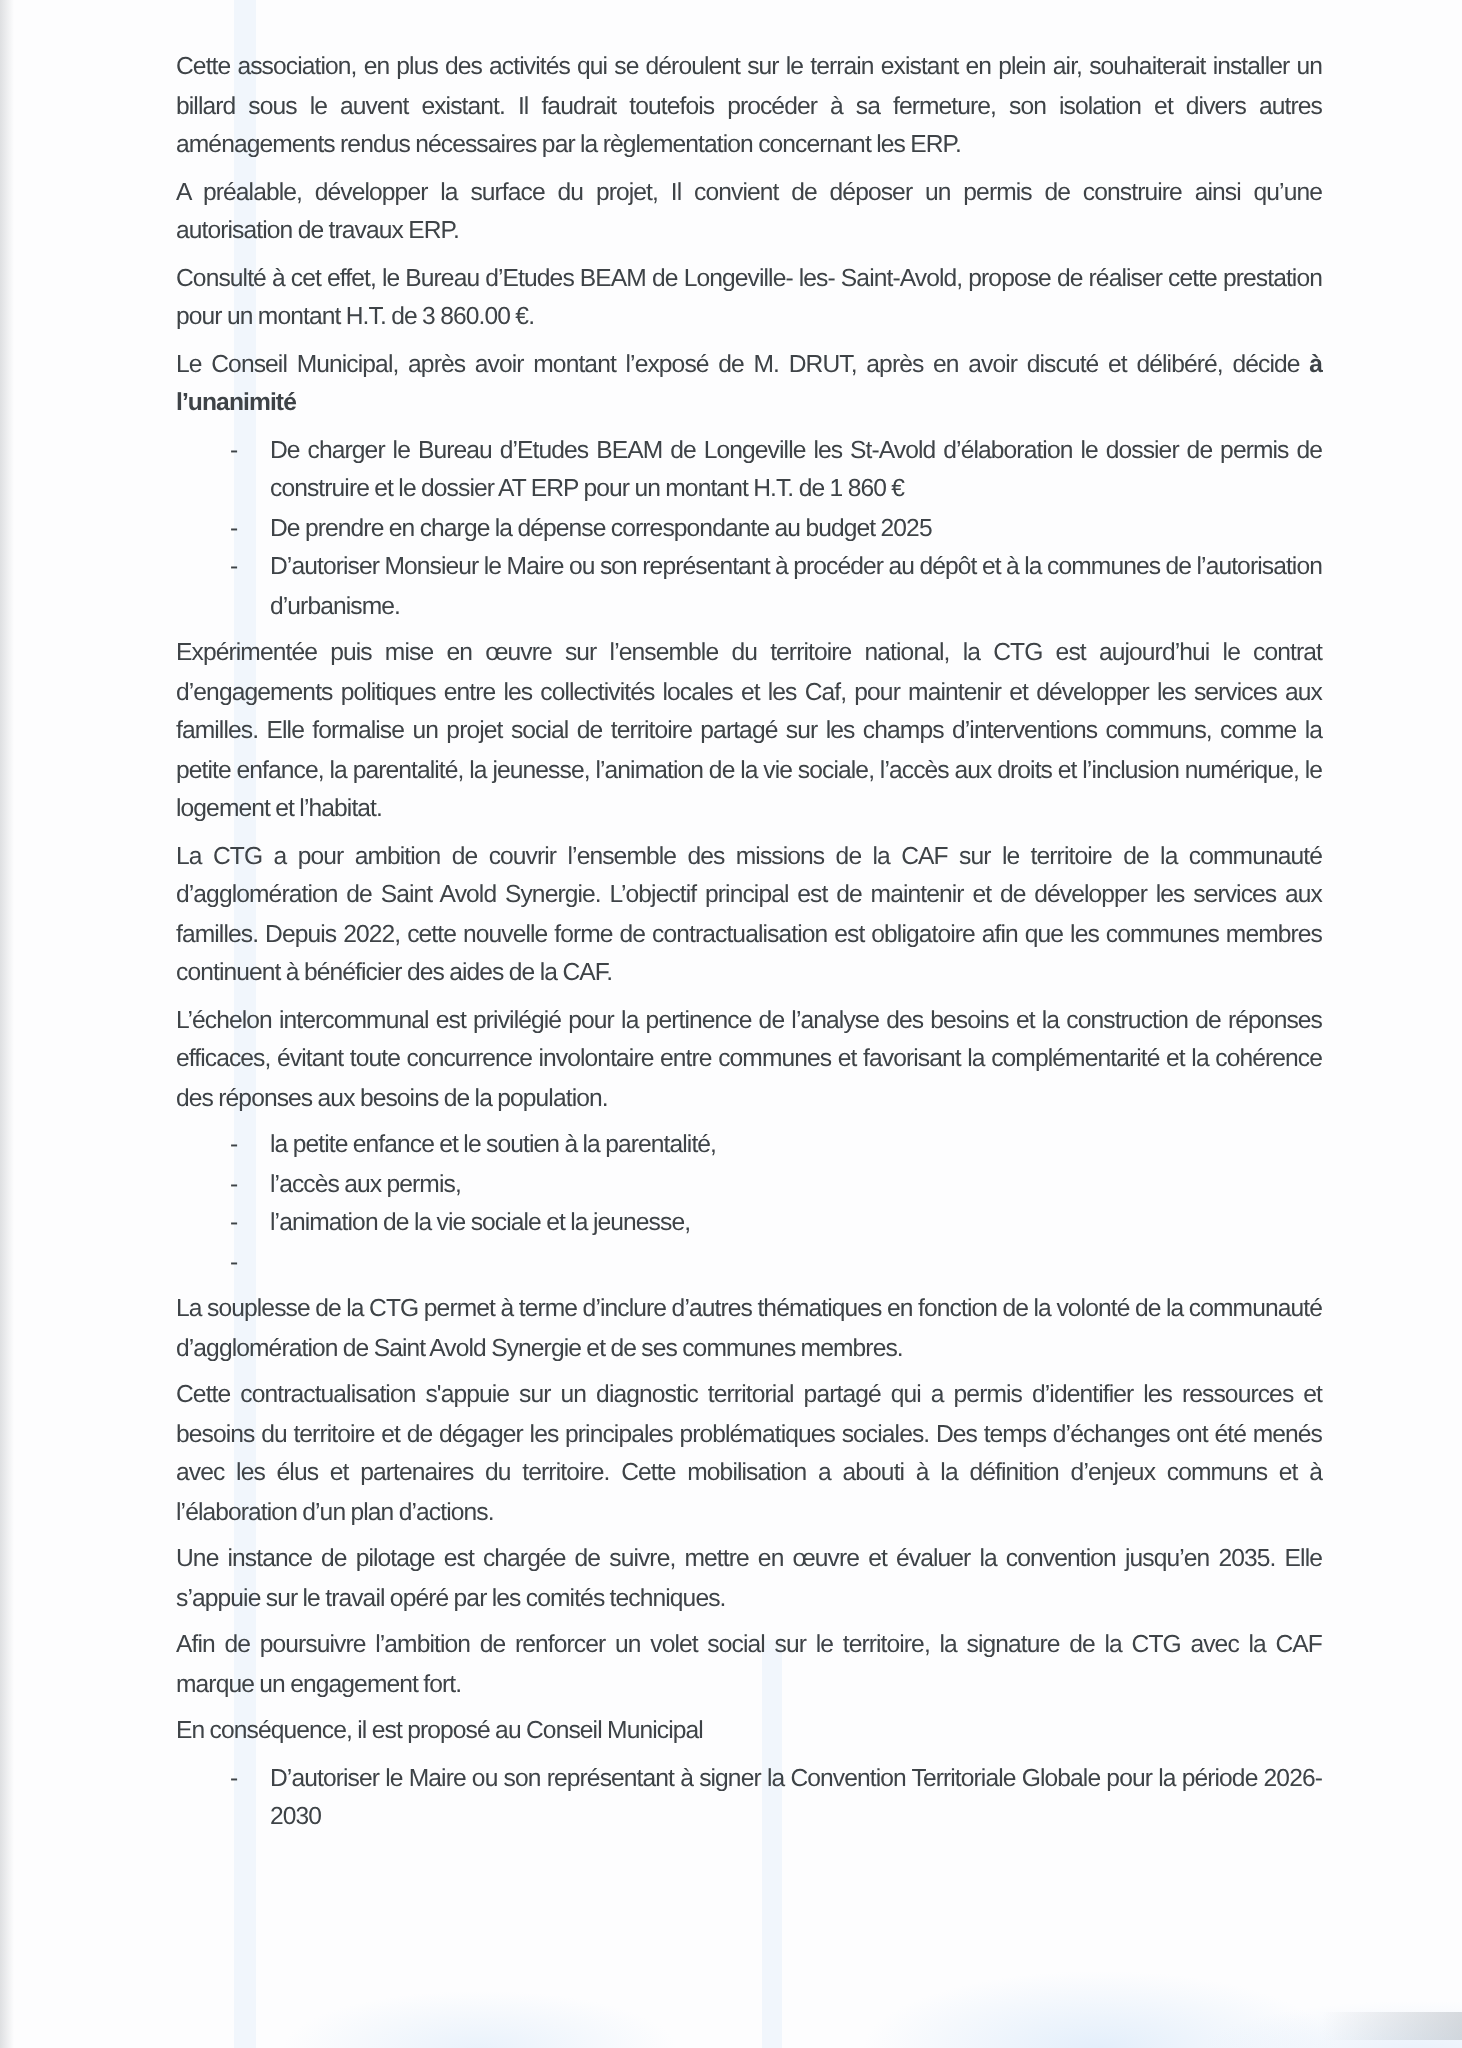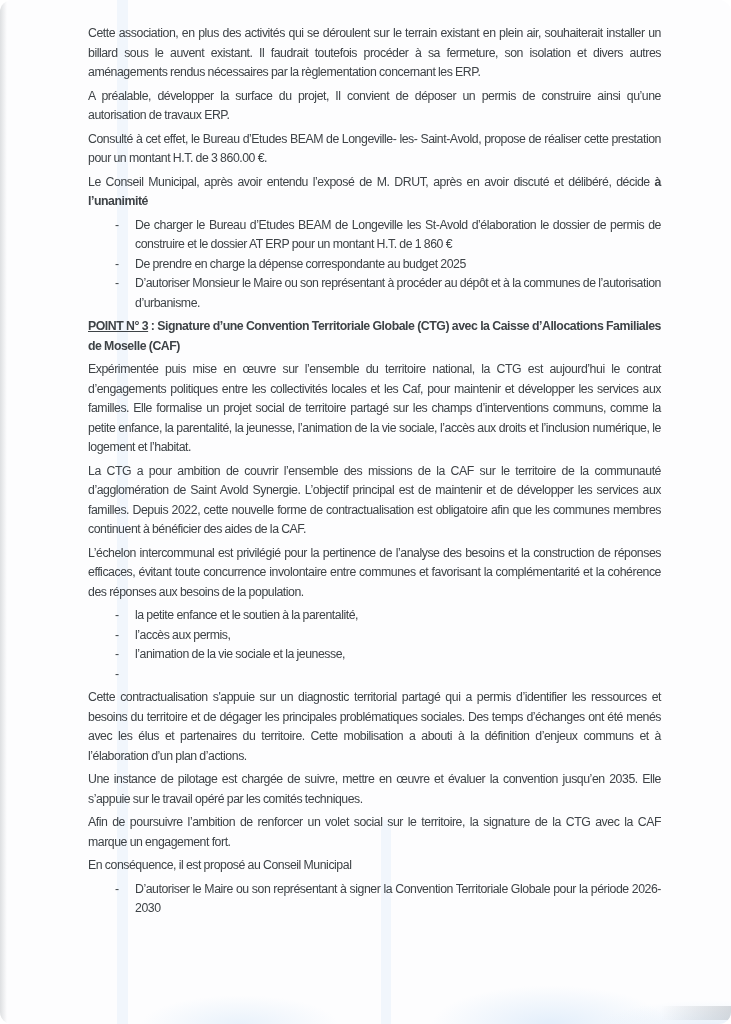--- a/index.html
+++ b/index.html
@@ -3,21 +3,20 @@
 <meta charset="utf-8">
 <style>
   html,body { margin:0; padding:0; background:#ffffff; }
   .page {
     position:relative;
     width:731px; height:1024px;
     background:#fdfdfe;
     overflow:hidden;
     font-family:"Liberation Sans", sans-serif;
     color:#3e4347;
-    border-radius:12px;
   }
   
   .edge-left {
     position:absolute; left:0; top:0; width:7px; height:100%;
     background:linear-gradient(to right, rgba(150,155,160,0.30), rgba(255,255,255,0));
   }
   .streak-a {
     position:absolute; left:117px; top:0; width:11px; height:100%;
     background:rgba(195,220,245,0.20);
   }
@@ -81,38 +80,37 @@
   <div class="corner-smudge"></div>
 
   <div class="content">
 
     <p>Cette association, en plus des activités qui se déroulent sur le terrain existant en plein air, souhaiterait installer un billard sous le auvent existant. Il faudrait toutefois procéder à sa fermeture, son isolation et divers autres aménagements rendus nécessaires par la règlementation concernant les ERP.</p>
 
     <p>A préalable, développer la surface du projet, Il convient de déposer un permis de construire ainsi qu’une autorisation de travaux ERP.</p>
 
     <p>Consulté à cet effet, le Bureau d’Etudes BEAM de Longeville- les- Saint-Avold, propose de réaliser cette prestation pour un montant H.T. de 3 860.00 €.</p>
 
-    <p><span>Le Conseil Municipal, après avoir entendu l’exposé de M. DRUT, après en avoir discuté et délibéré, décide </span><span class="bold">à l’unanimité</span></p>
+    <p><span>Le Conseil Municipal, après avoir montant l’exposé de M. DRUT, après en avoir discuté et délibéré, décide </span><span class="bold">à l’unanimité</span></p>
 
     <div class="list">
       <div class="li">
         <span class="dash">-</span>
         <span class="li-text">De charger le Bureau d’Etudes BEAM de Longeville les St-Avold d’élaboration le dossier de permis de construire et le dossier AT ERP pour un montant H.T. de 1 860 €</span>
       </div>
       <div class="li">
         <span class="dash">-</span>
         <span class="li-text">De prendre en charge la dépense correspondante au budget 2025</span>
       </div>
       <div class="li">
         <span class="dash">-</span>
         <span class="li-text">D’autoriser Monsieur le Maire ou son représentant à procéder au dépôt et à la communes de l’autorisation d’urbanisme.</span>
       </div>
     </div>
 
-    <p class="heading"><span class="num">POINT N° 3</span><span> : </span><span>Signature d’une Convention Territoriale Globale (CTG) avec la Caisse d’Allocations Familiales de Moselle (CAF)</span></p>
 
     <p>Expérimentée puis mise en œuvre sur l’ensemble du territoire national, la CTG est aujourd’hui le contrat d’engagements politiques entre les collectivités locales et les Caf, pour maintenir et développer les services aux familles. Elle formalise un projet social de territoire partagé sur les champs d’interventions communs, comme la petite enfance, la parentalité, la jeunesse, l’animation de la vie sociale, l’accès aux droits et l’inclusion numérique, le logement et l’habitat.</p>
 
     <p>La CTG a pour ambition de couvrir l’ensemble des missions de la CAF sur le territoire de la communauté d’agglomération de Saint Avold Synergie. L’objectif principal est de maintenir et de développer les services aux familles. Depuis 2022, cette nouvelle forme de contractualisation est obligatoire afin que les communes membres continuent à bénéficier des aides de la CAF.</p>
 
     <p>L’échelon intercommunal est privilégié pour la pertinence de l’analyse des besoins et la construction de réponses efficaces, évitant toute concurrence involontaire entre communes et favorisant la complémentarité et la cohérence des réponses aux besoins de la population.</p>
 
 
     <div class="list">
       <div class="li">
@@ -126,20 +124,21 @@
       <div class="li">
         <span class="dash">-</span>
         <span class="li-text">l’animation de la vie sociale et la jeunesse,</span>
       </div>
       <div class="li">
         <span class="dash">-</span>
         <span class="li-text"></span>
       </div>
     </div>
 
+    <p>La souplesse de la CTG permet à terme d’inclure d’autres thématiques en fonction de la volonté de la communauté d’agglomération de Saint Avold Synergie et de ses communes membres.</p>
 
     <p>Cette contractualisation s'appuie sur un diagnostic territorial partagé qui a permis d’identifier les ressources et besoins du territoire et de dégager les principales problématiques sociales. Des temps d’échanges ont été menés avec les élus et partenaires du territoire. Cette mobilisation a abouti à la définition d’enjeux communs et à l’élaboration d’un plan d’actions.</p>
 
     <p>Une instance de pilotage est chargée de suivre, mettre en œuvre et évaluer la convention jusqu’en 2035. Elle s’appuie sur le travail opéré par les comités techniques.</p>
 
     <p>Afin de poursuivre l’ambition de renforcer un volet social sur le territoire, la signature de la CTG avec la CAF marque un engagement fort.</p>
 
     <p>En conséquence, il est proposé au Conseil Municipal</p>
 
     <div class="list">

